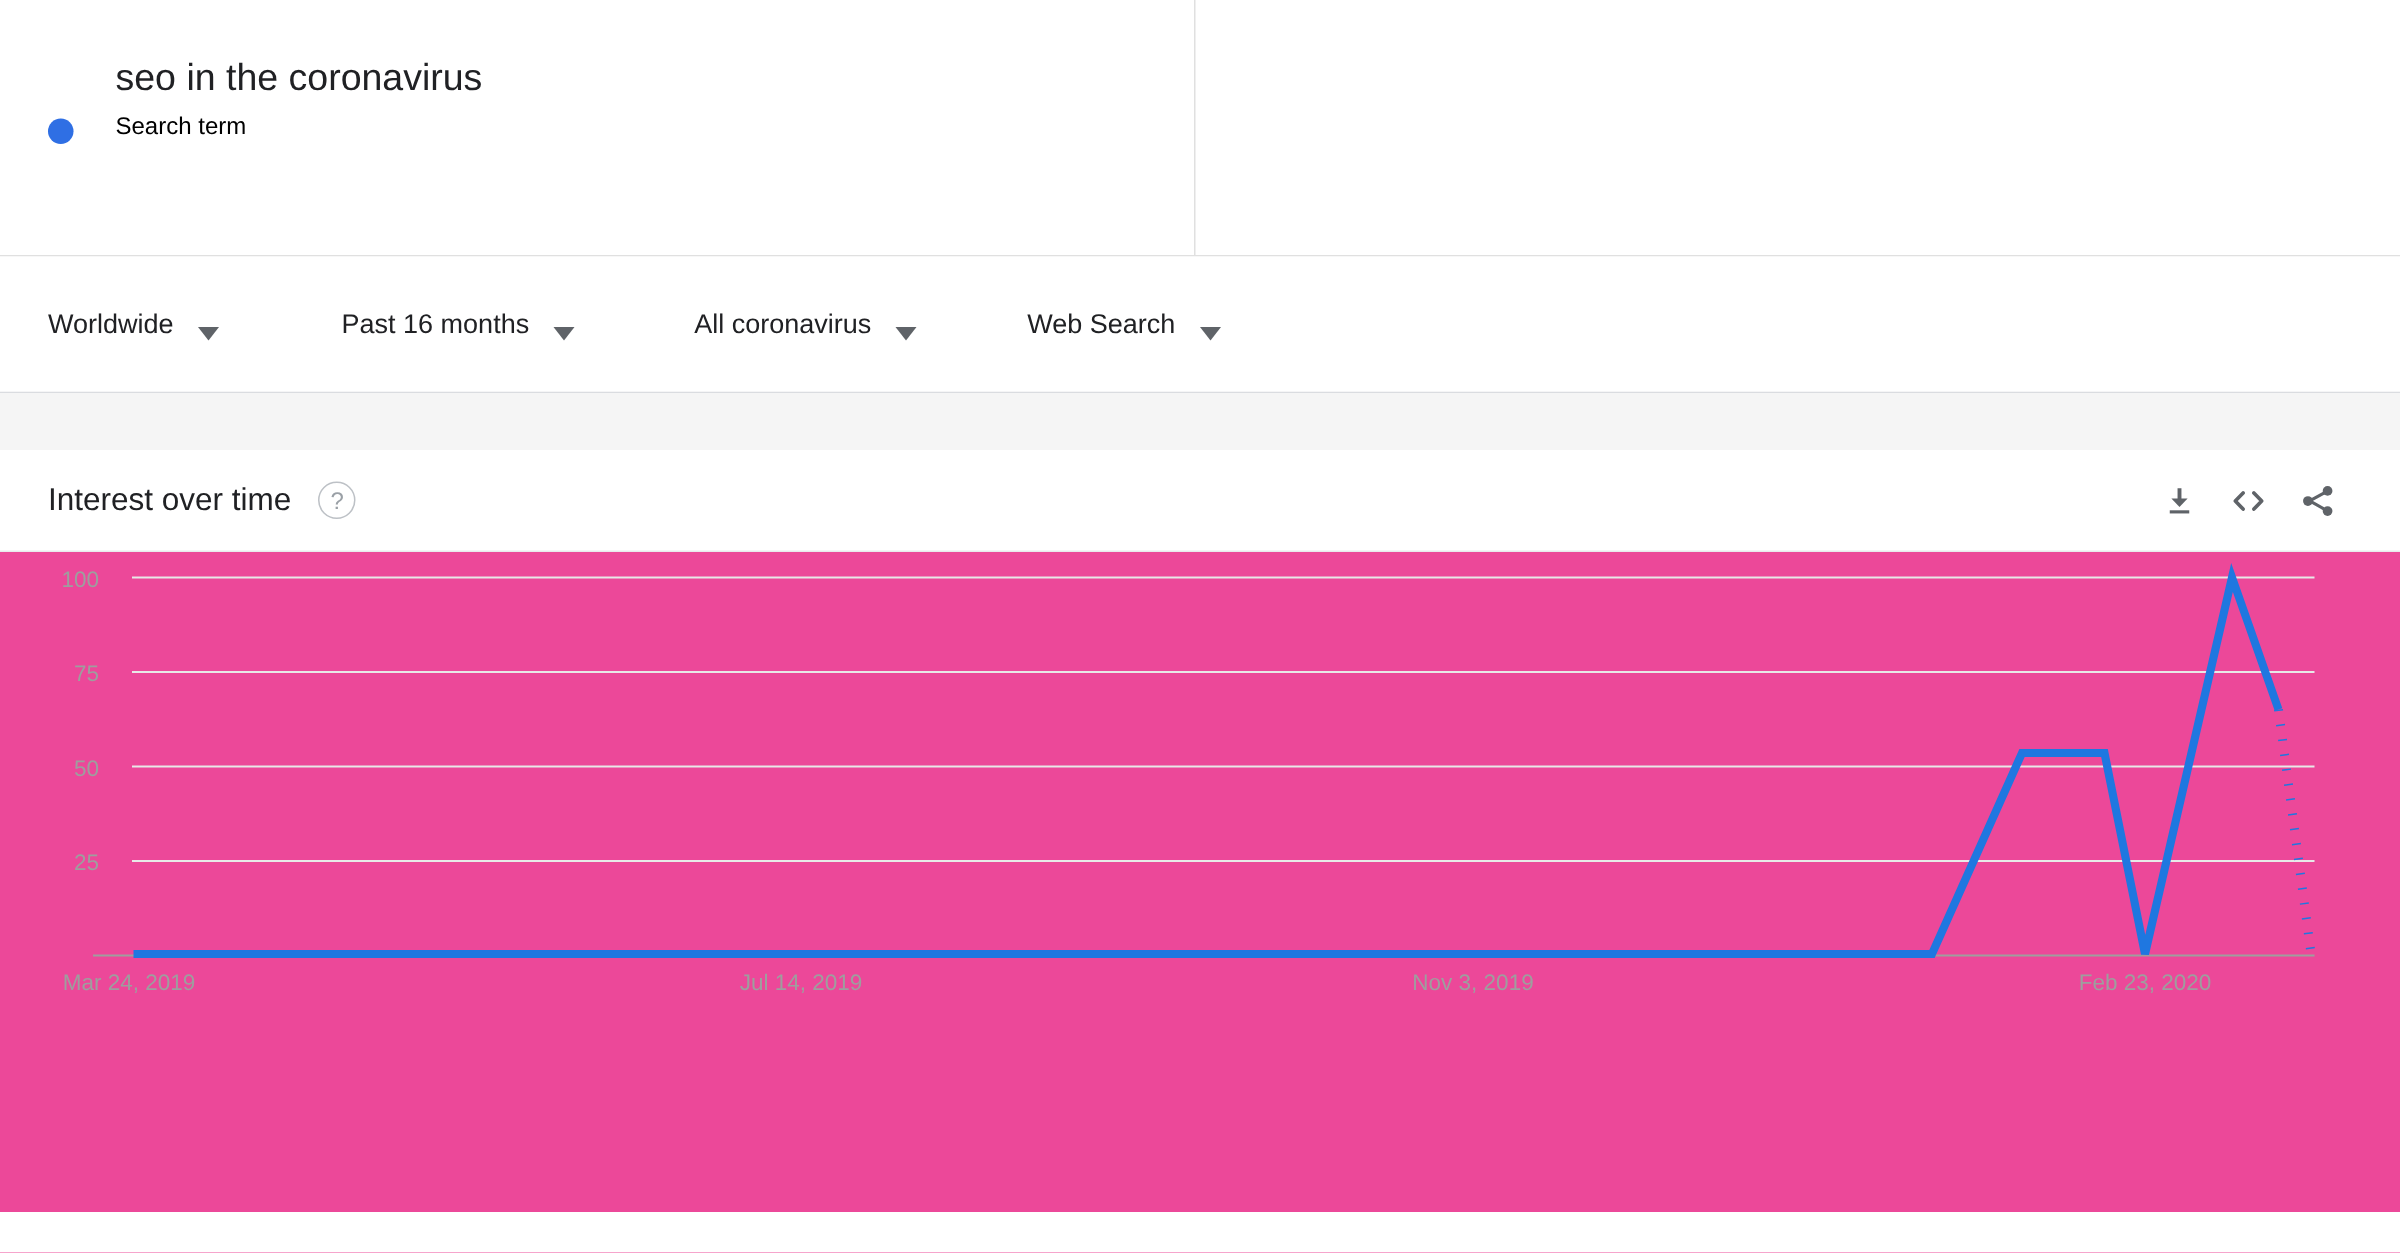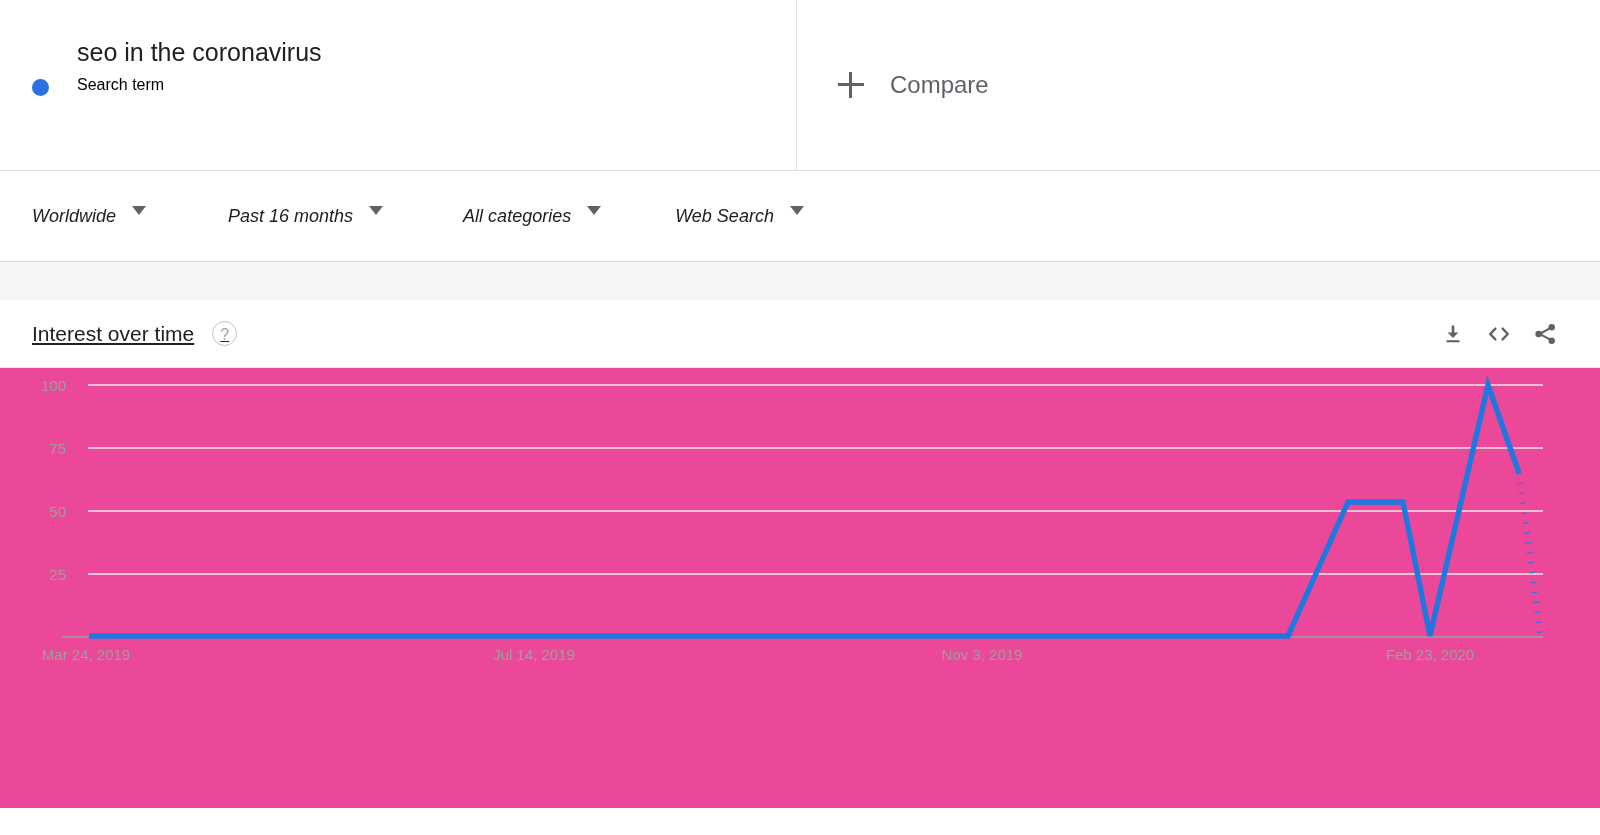--- a/index.html
+++ b/index.html
@@ -102,25 +102,24 @@
     position: relative;
     height: 90px;
     background: #fff;
     display: flex;
     align-items: center;
     padding-left: 32px;
     box-sizing: border-box;
   }
   .filter {
     display: flex;
-    align-items: flex-start;
+    align-items: flex-end;
     cursor: pointer;
     margin-right: 0;
     white-space: nowrap;
-    font-style: italic;
   }
   .filter-label {
     font-size: 18px;
     color: #202124;
   }
   .caret {
     width: 0;
     height: 0;
     border-left: 7px solid transparent;
     border-right: 7px solid transparent;
@@ -144,21 +143,20 @@
     background: #fff;
   }
   .card-head {
     position: relative;
     height: 68px;
     border-bottom: 1px solid #e8eaed;
     display: flex;
     align-items: center;
     padding: 0 32px;
     box-sizing: border-box;
-    text-decoration: underline;
   }
   .card-title {
     font-size: 21px;
     color: #202124;
     font-weight: 400;
   }
   .help-icon {
     width: 25px;
     height: 25px;
     border: 1.8px solid #bdc1c6;
@@ -216,37 +214,33 @@
 <div class="term-bar">
   <div class="term-cell">
     <div class="term-inner">
       <span class="term-dot" style="background:#2f6fe4"></span>
       <div class="term-text">
         <div class="term-title">seo in the coronavirus</div>
         <div class="term-sub">Search term</div>
       </div>
     </div>
   </div>
-  <div class="compare-cell">
-    <span class="compare-plus"></span>
-    <span class="compare-label">Compare</span>
-  </div>
 </div>
 
 <div class="filter-bar">
   <div class="filter f0">
     <span class="filter-label">Worldwide</span>
     <span class="caret"></span>
   </div>
   <div class="filter f1">
     <span class="filter-label">Past 16 months</span>
     <span class="caret"></span>
   </div>
   <div class="filter f2">
-    <span class="filter-label">All categories</span>
+    <span class="filter-label">All coronavirus</span>
     <span class="caret"></span>
   </div>
   <div class="filter f3">
     <span class="filter-label">Web Search</span>
     <span class="caret"></span>
   </div>
 </div>
 
 <div class="grey-band"></div>
 

